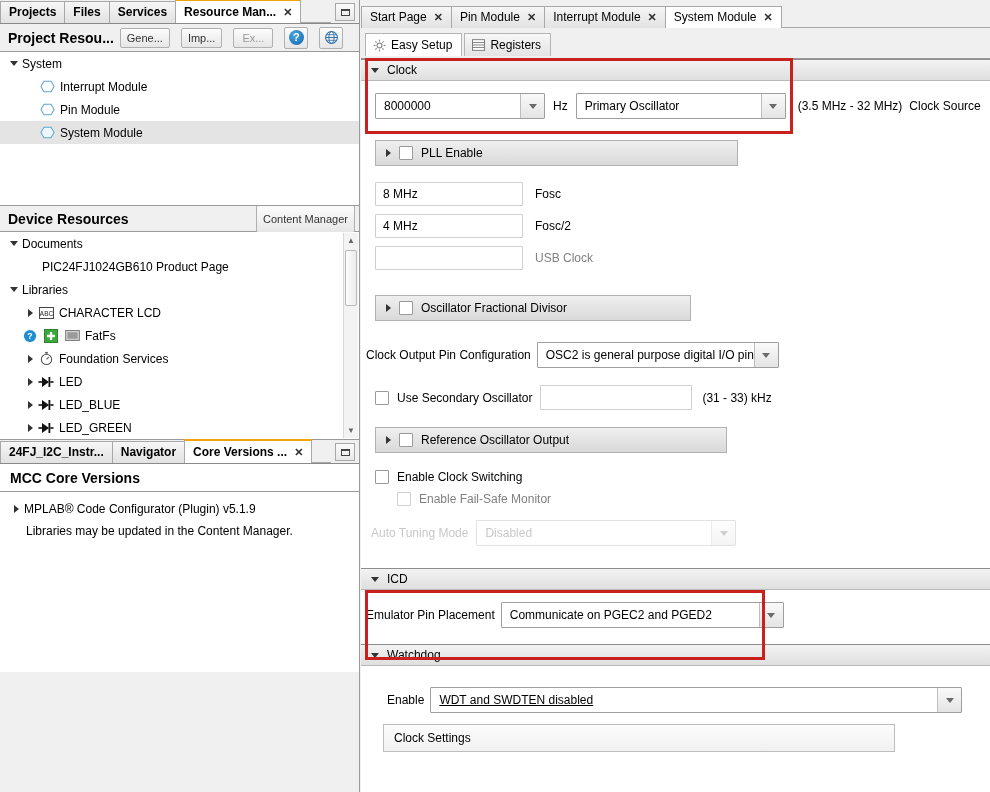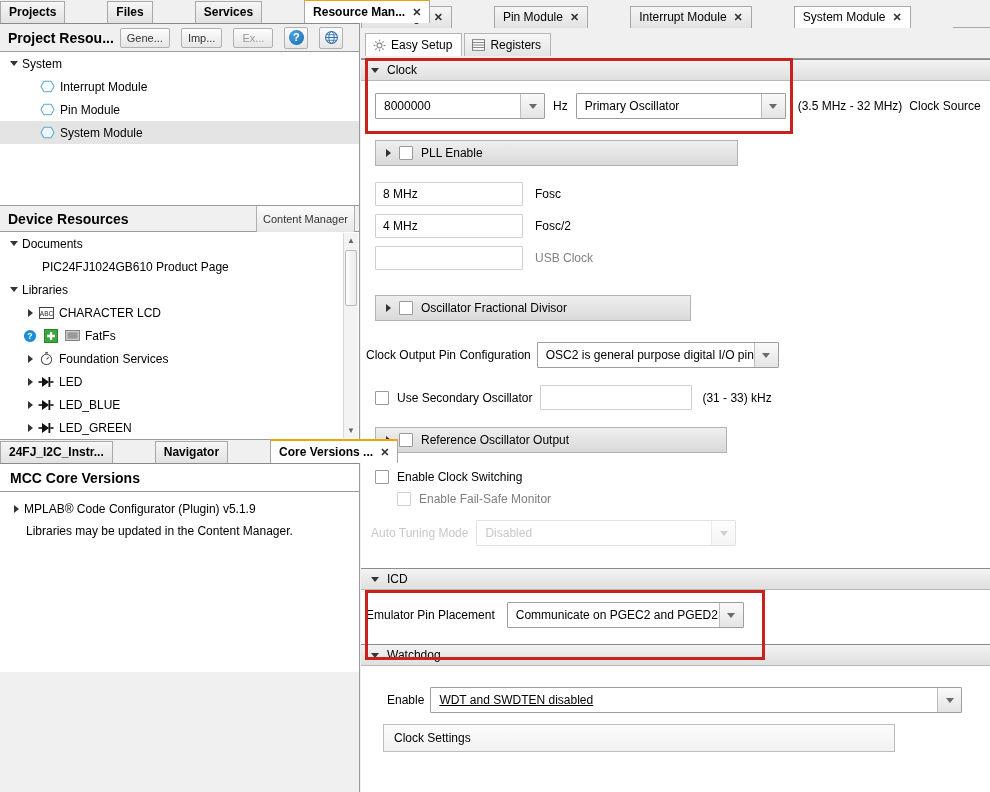--- a/index.html
+++ b/index.html
@@ -19,21 +19,20 @@
     background: #f0f0f0;
     border-right: 1px solid #9a9a9a;
   }
 
   
   .tabstrip {
     display: flex; align-items: flex-end;
     height: 24px;
     background: #f0f0f0;
     position: relative;
-    gap: 43px;
   }
   .tabstrip.bordered { border-bottom: 1px solid #8a8a8a; }
   .tab {
     height: 22px; line-height: 21px;
     padding: 0 8px;
     font-size: 12px;
     background: linear-gradient(#f6f6f6, #e2e2e2);
     border: 1px solid #a8a8a8;
     border-bottom: none;
     margin-right: -1px;
@@ -620,21 +619,21 @@
         <div style="height:22px;"></div>
       </div>
 
       <div class="sect-header">
         <i class="arrow-d"></i>
         <span>ICD</span>
       </div>
       <div class="sect-body">
         <div class="row" style="padding:12px 0 16px 5px;">
           <span class="lbl">Emulator Pin Placement</span>
-          <div class="combo" style="width:237px;margin-left:12px;">
+          <div class="combo" style="width:283px;margin-left:6px;">
             <span class="val">Communicate on PGEC2 and PGED2</span>
             <span class="btn">
                 <i class="caret"></i>
               </span>
           </div>
         </div>
       </div>
 
       <div class="sect-header">
         <i class="arrow-d"></i>

